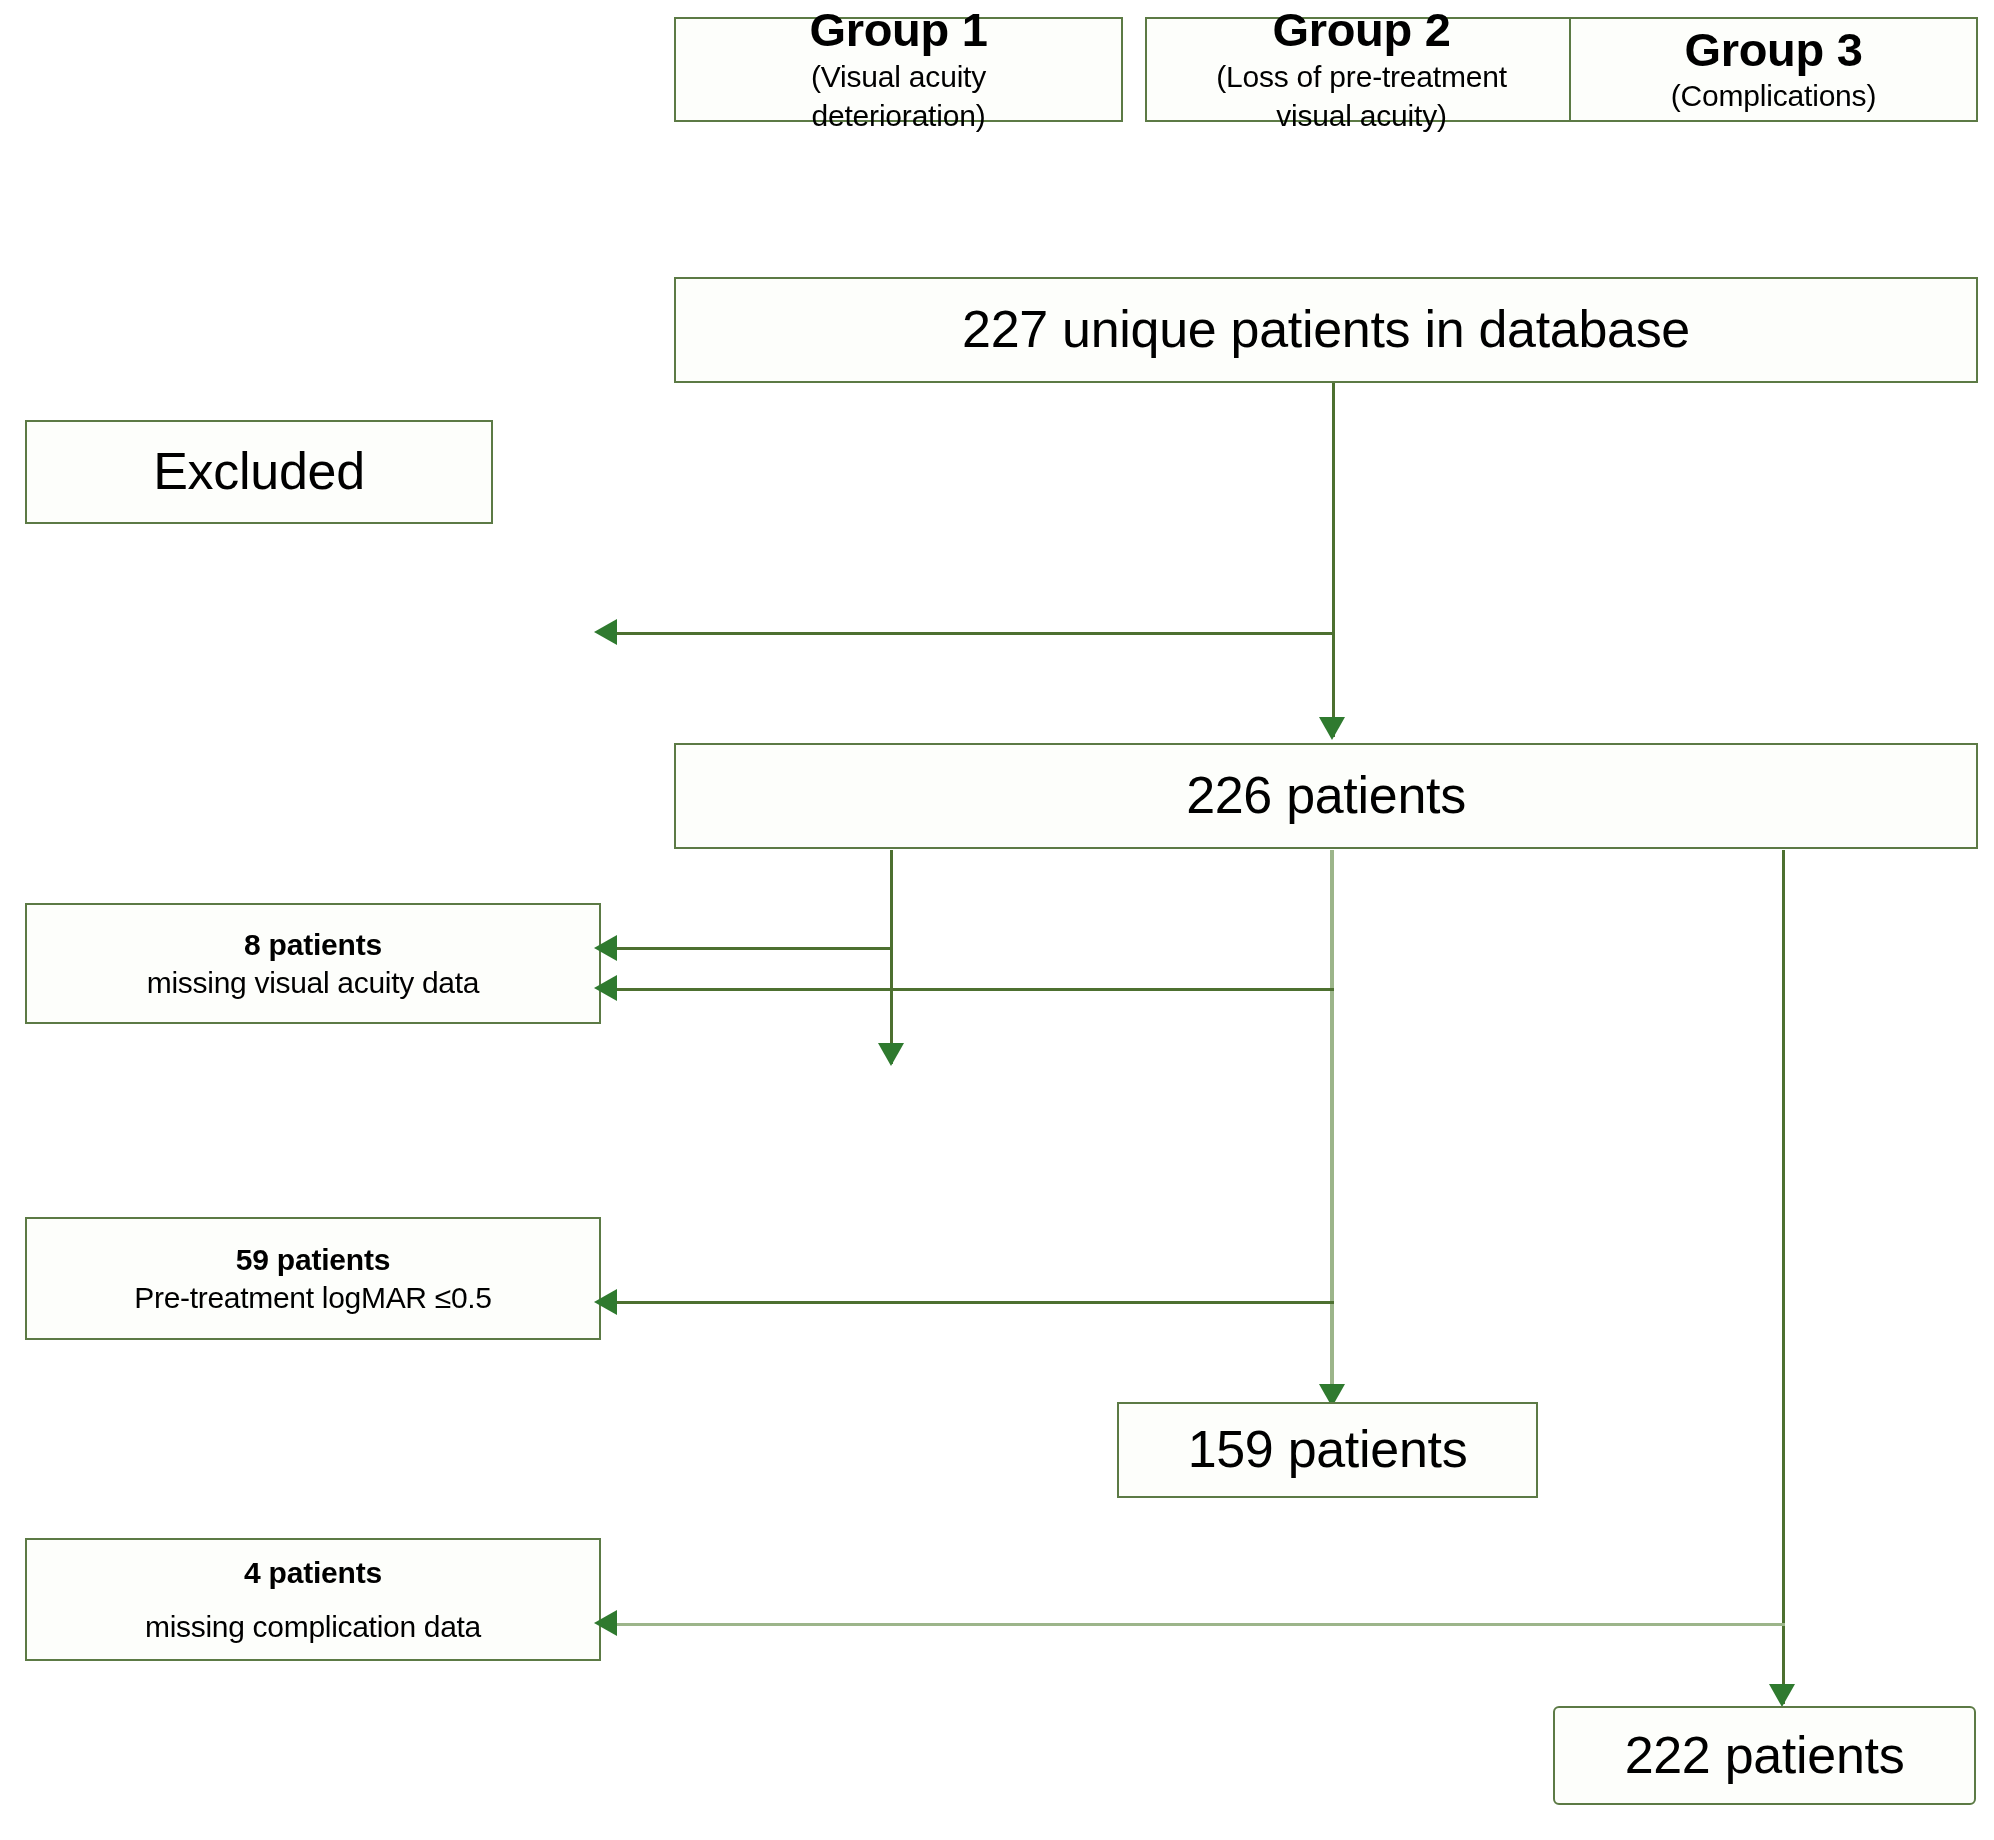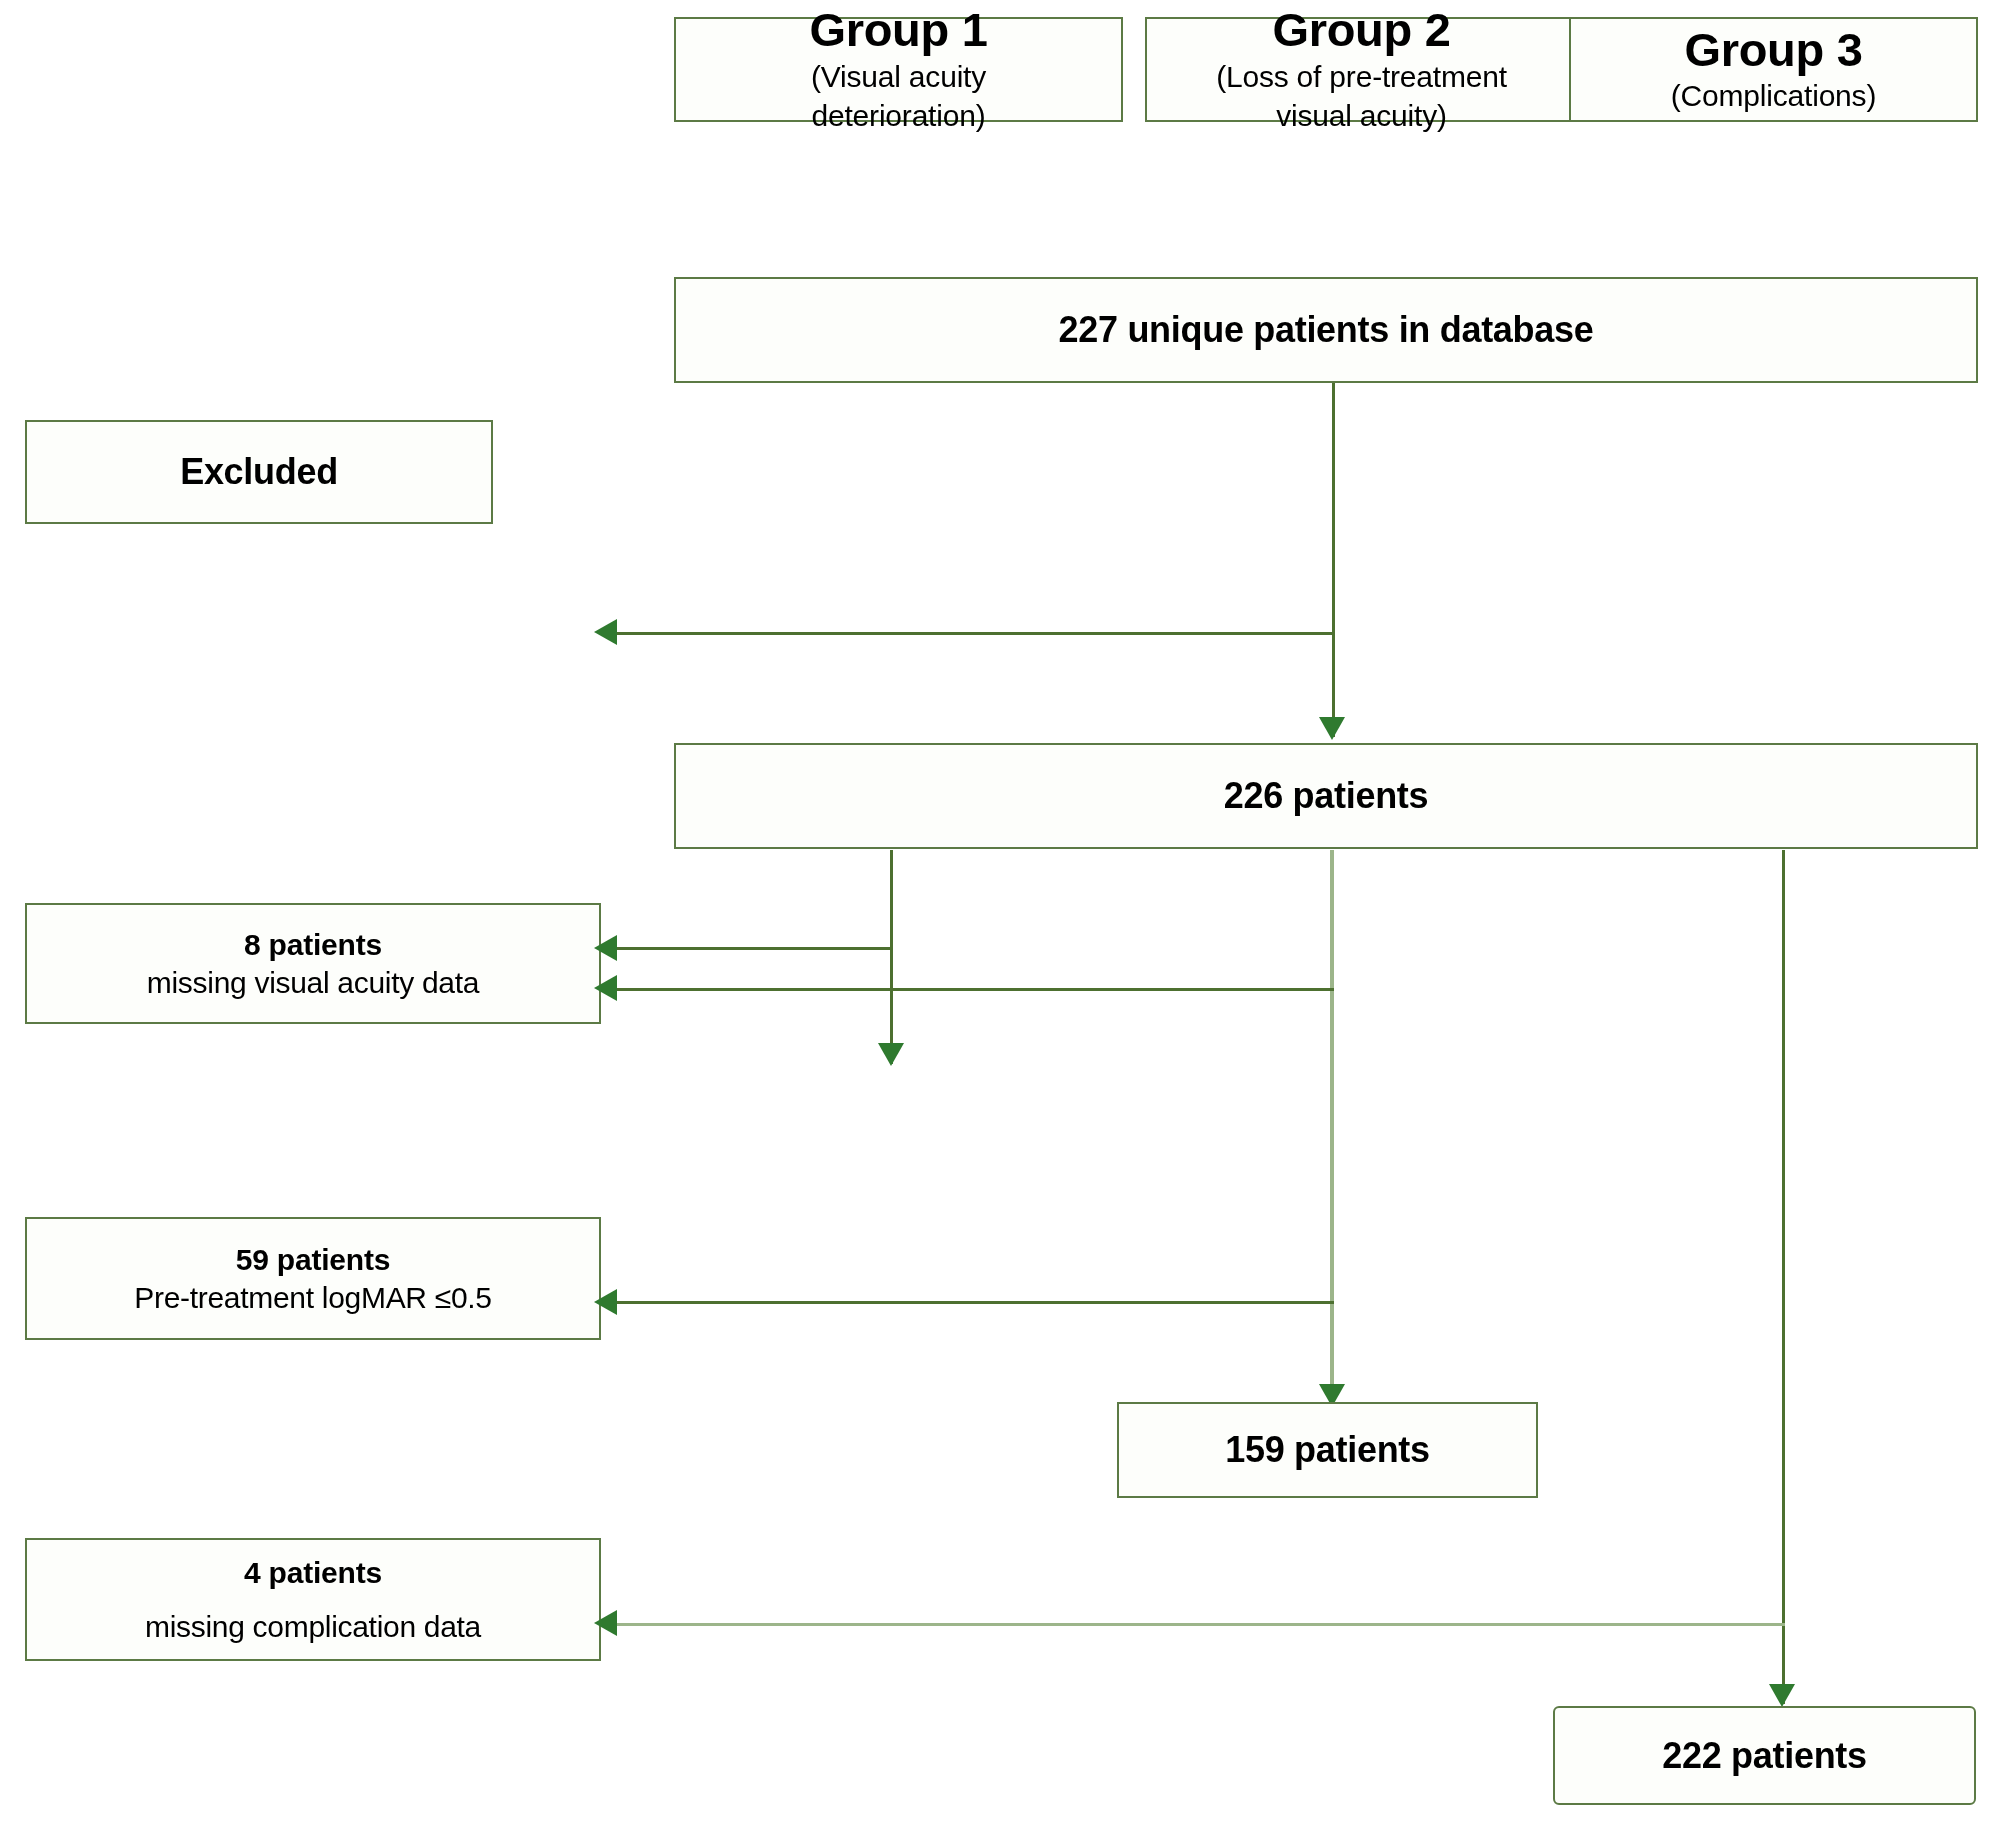--- a/index.html
+++ b/index.html
@@ -29,22 +29,22 @@
     color: #000000;
     padding: 4.1px 6.9px;
   }
   .fbox .t-big {
     font-size: 47px;
     font-weight: bold;
     line-height: 1.12;
     letter-spacing: -0.3px;
   }
   .fbox .t-huge {
-    font-size: 36px;
-    font-weight: bold;
+    font-size: 52px;
+    font-weight: normal;
     line-height: 1.1;
     letter-spacing: -0.3px;
   }
   .fbox .t-sub {
     font-size: 30px;
     font-weight: normal;
     line-height: 1.3;
     letter-spacing: -0.2px;
   }
   .fbox .t-head {

